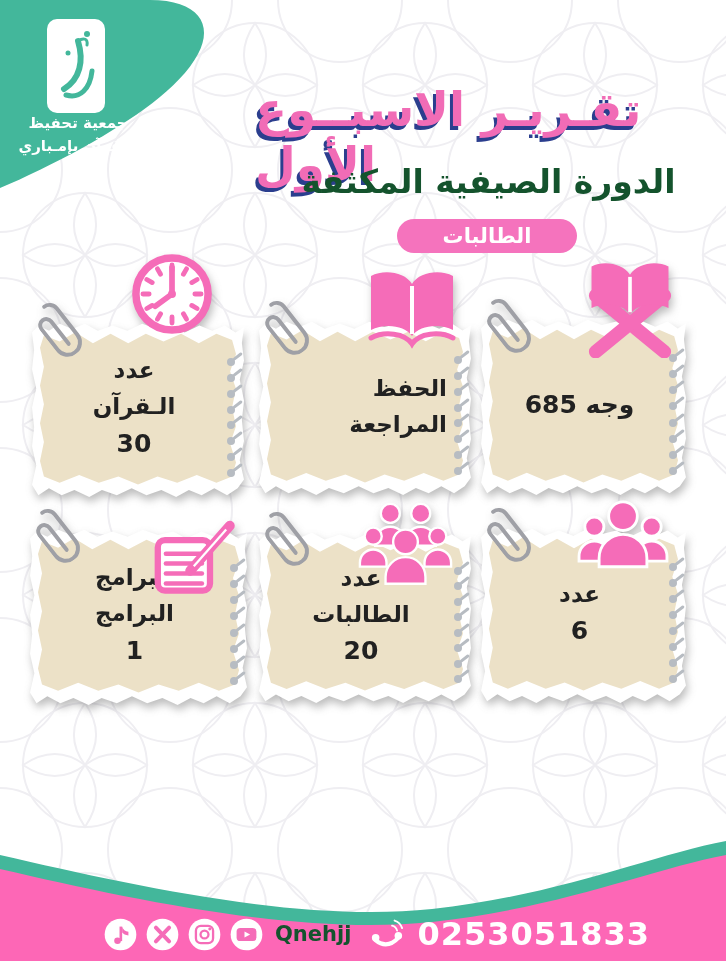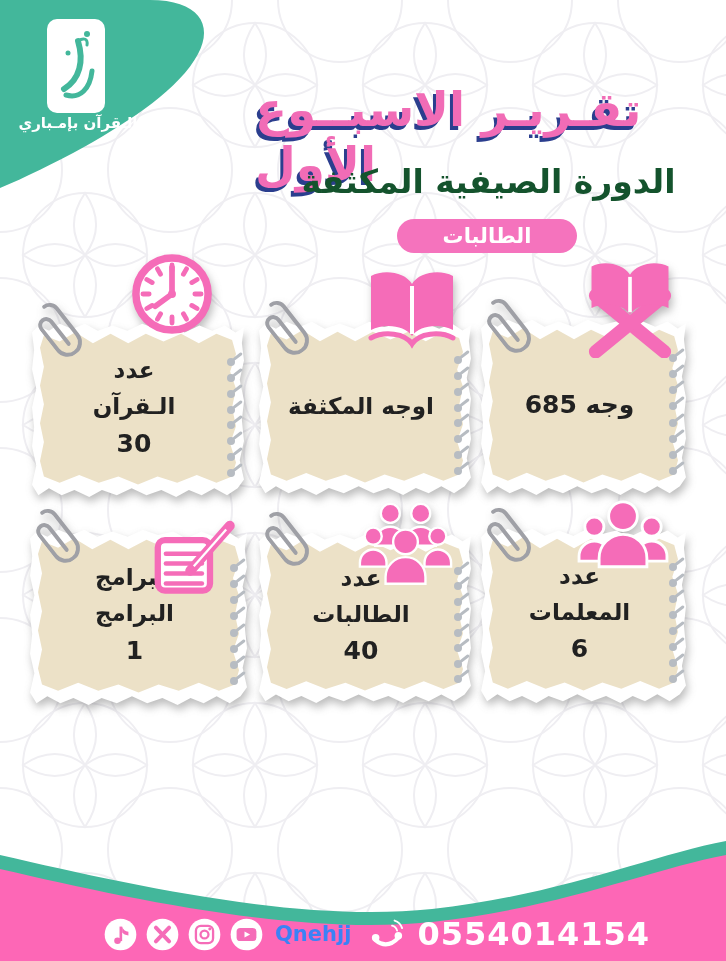--- a/index.html
+++ b/index.html
@@ -45,21 +45,21 @@
               background:#b7bcc2;transform:rotate(-38deg);border-radius:2px;}
   .paperclip{position:absolute;left:10px;top:-26px;transform:rotate(-38deg);}
   .card-icon{position:absolute;}
 
   
   .footer-waves{position:absolute;left:0;bottom:0;z-index:3;}
   .footer-content{position:absolute;left:0;right:0;bottom:4px;height:46px;z-index:4;display:flex;
                   align-items:center;justify-content:center;gap:9px;direction:ltr;
                   transform:translateX(14px);}
   .soc{width:33px;height:33px;}
-  .handle{color:#3b82f6;font-size:21px;font-weight:bold;margin:0 6px 0 3px;}
+  .handle{color:#14532d;font-size:21px;font-weight:bold;margin:0 6px 0 3px;}
   .phone-number{color:#ffffff;font-size:32px;font-weight:bold;letter-spacing:1px;}
 </style>
 </head>
 <body>
 
 <div class="poster">
 
   <svg class="bg-pattern" width="726" height="961">
     <defs>
       <pattern id="rosette" width="170" height="170" patternUnits="userSpaceOnUse">
@@ -88,20 +88,21 @@
       <g stroke="#43b79b" fill="none" stroke-linecap="round">
         <path d="M10,62 C26,52 30,34 24,14" stroke-width="6"></path>
         <path d="M12,68 C26,72 36,62 38,44" stroke-width="5"></path>
         <path d="M24,14 C30,10 34,12 33,18" stroke-width="3"></path>
       </g>
       <circle cx="33" cy="7" r="3" fill="#43b79b"></circle>
       <circle cx="14" cy="26" r="2.5" fill="#43b79b"></circle>
     </svg>
   </div>
   <div class="logo-text">
+    <div>جمعية تحفيظ</div>
     <div>الـقرآن بإمـباري</div>
   </div>
 
   <div class="main-title">تقـريـر الاسبــوع الأول</div>
   <div class="sub-title">الدورة الصيفية المكثفة</div>
   <div class="badge-pill">الطالبات</div>
 
   <div class="card-wrap" style="left:481px;top:318px;width:205px;height:177px;">
     <div class="paper">
         <div class="paper-inner"></div>
@@ -140,21 +141,21 @@
         <span class="dot"></span>
         <span class="dot"></span>
         <span class="dot"></span>
         <span class="dot"></span>
         <span class="dot"></span>
         <span class="dot"></span>
         <span class="dot"></span>
         <span class="dot"></span>
       </div>
     <div class="card-text">
-      <div class="card-line">اوجه المكثفة</div>
+      <div class="card-line">الحفظ المراجعة</div>
     </div>
     <svg class="paperclip" width="36" height="62" viewBox="0 0 40 70">
       <path d="M20,6 a10,10 0 0 1 10,10 v38 a14,14 0 0 1 -28,0 V24 a7,7 0 0 1 14,0 v32" fill="none" stroke="#9fa0a6" stroke-width="4.5" stroke-linecap="round"></path>
     </svg>
     <svg class="card-icon" style="left:103px;top:-58px;" width="100" height="92" viewBox="0 0 100 92">
       <path d="M50,22 C43,10 22,7 9,14 L9,68 C22,61 43,63 50,74 C57,63 78,61 91,68 L91,14 C78,7 57,10 50,22 Z" fill="#f56cb8"></path>
       <path d="M50,24 V72" stroke="#ffffff" stroke-width="4"></path>
       <path d="M9,76 C22,69 43,71 50,82 C57,71 78,69 91,76" fill="none" stroke="#f56cb8" stroke-width="5" stroke-linecap="round"></path>
     </svg>
   </div>
@@ -214,21 +215,20 @@
         <span class="dot"></span>
         <span class="dot"></span>
         <span class="dot"></span>
         <span class="dot"></span>
         <span class="dot"></span>
         <span class="dot"></span>
         <span class="dot"></span>
       </div>
     <div class="card-text">
       <div class="card-line">عدد</div>
-      <div class="card-line">المعلمات</div>
       <div class="card-value">6</div>
     </div>
     <svg class="paperclip" width="36" height="62" viewBox="0 0 40 70">
       <path d="M20,6 a10,10 0 0 1 10,10 v38 a14,14 0 0 1 -28,0 V24 a7,7 0 0 1 14,0 v32" fill="none" stroke="#9fa0a6" stroke-width="4.5" stroke-linecap="round"></path>
     </svg>
     <svg class="card-icon" style="left:92px;top:-29px;" width="100" height="86" viewBox="0 0 100 90">
       <g fill="#f56cb8" stroke="#ffffff" stroke-width="3">
         <circle cx="20" cy="30" r="10"></circle>
           <path d="M4,66 v-5 a16,16 0 0 1 32,0 v5 z"></path>
         <circle cx="80" cy="30" r="10"></circle>
@@ -249,21 +249,21 @@
         <span class="dot"></span>
         <span class="dot"></span>
         <span class="dot"></span>
         <span class="dot"></span>
         <span class="dot"></span>
         <span class="dot"></span>
       </div>
     <div class="card-text">
       <div class="card-line">عدد</div>
       <div class="card-line">الطالبات</div>
-      <div class="card-value">40</div>
+      <div class="card-value">20</div>
     </div>
     <svg class="paperclip" width="36" height="62" viewBox="0 0 40 70">
       <path d="M20,6 a10,10 0 0 1 10,10 v38 a14,14 0 0 1 -28,0 V24 a7,7 0 0 1 14,0 v32" fill="none" stroke="#9fa0a6" stroke-width="4.5" stroke-linecap="round"></path>
     </svg>
     <svg class="card-icon" style="left:99px;top:-31px;" width="95" height="100" viewBox="0 0 100 105">
       <g fill="#f56cb8" stroke="#ffffff" stroke-width="2.5">
         <circle cx="34" cy="14" r="10"></circle>
           <path d="M18,48 v-4 a16,16 0 0 1 32,0 v4 z"></path>
         <circle cx="66" cy="14" r="10"></circle>
           <path d="M50,48 v-4 a16,16 0 0 1 32,0 v4 z"></path>
@@ -345,16 +345,16 @@
     <span class="handle">Qnehjj</span>
     <svg width="42" height="42" viewBox="0 0 100 100">
       <path d="M22,64 Q50,88 78,58" fill="none" stroke="#ffffff" stroke-width="10" stroke-linecap="round"></path>
       <circle cx="23" cy="59" r="9" fill="#ffffff"></circle>
         <circle cx="77" cy="54" r="9" fill="#ffffff"></circle>
       <g fill="none" stroke="#ffffff" stroke-width="4.5" stroke-linecap="round">
         <path d="M62,30 a16,16 0 0 1 12,12"></path>
         <path d="M68,18 a28,28 0 0 1 18,18"></path>
       </g>
     </svg>
-    <span class="phone-number">0554014154</span>
+    <span class="phone-number">0253051833</span>
   </div>
 
 </div>
 
 </body></html>

